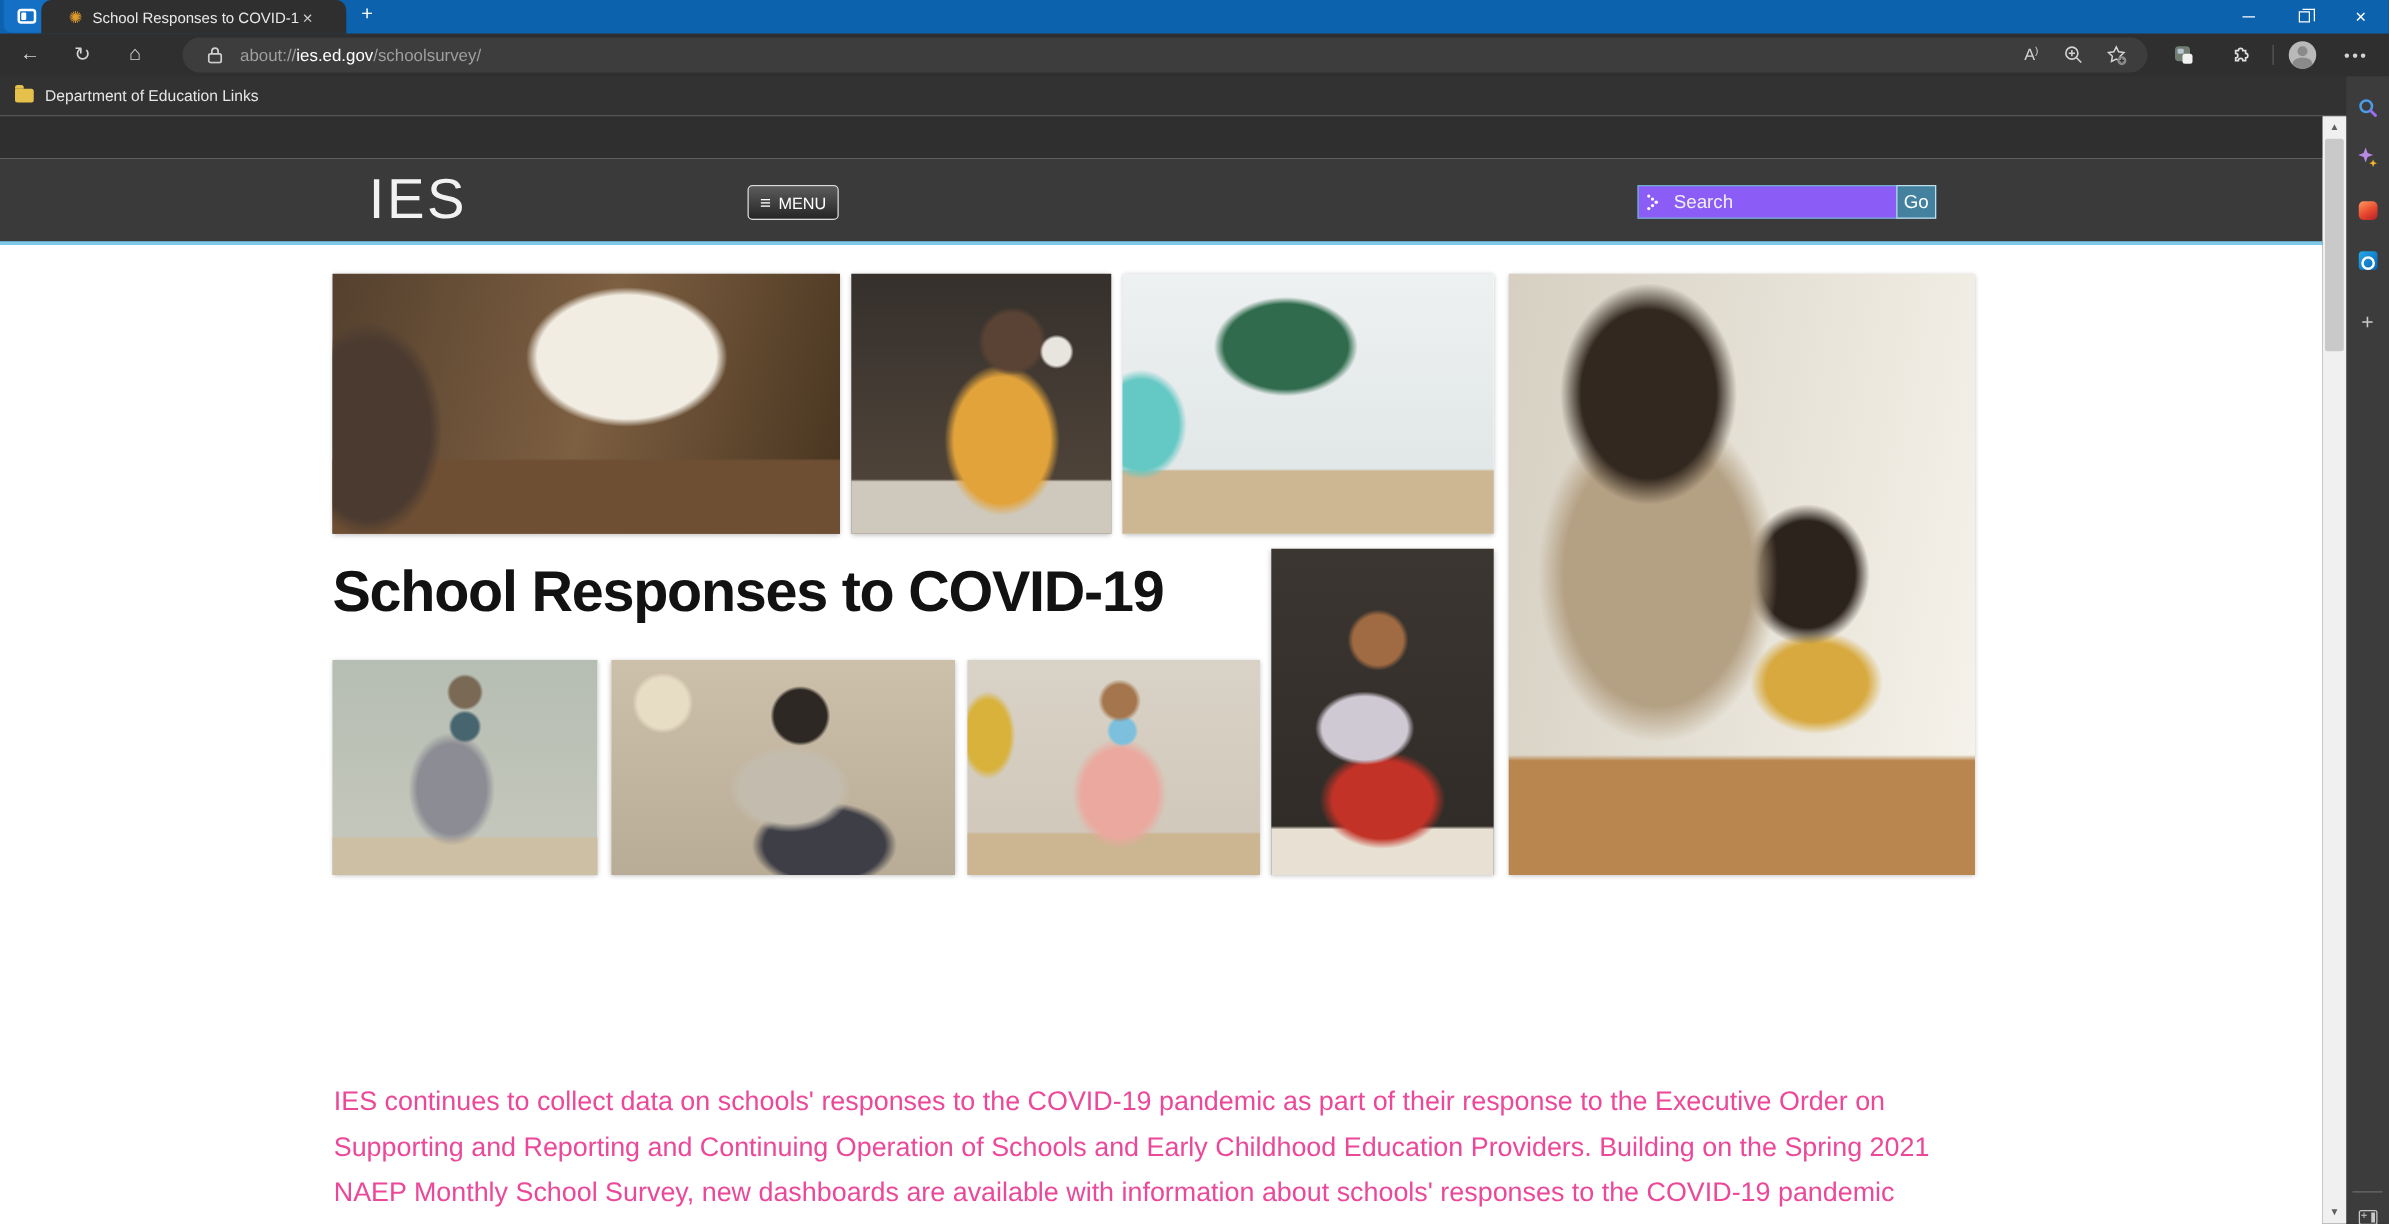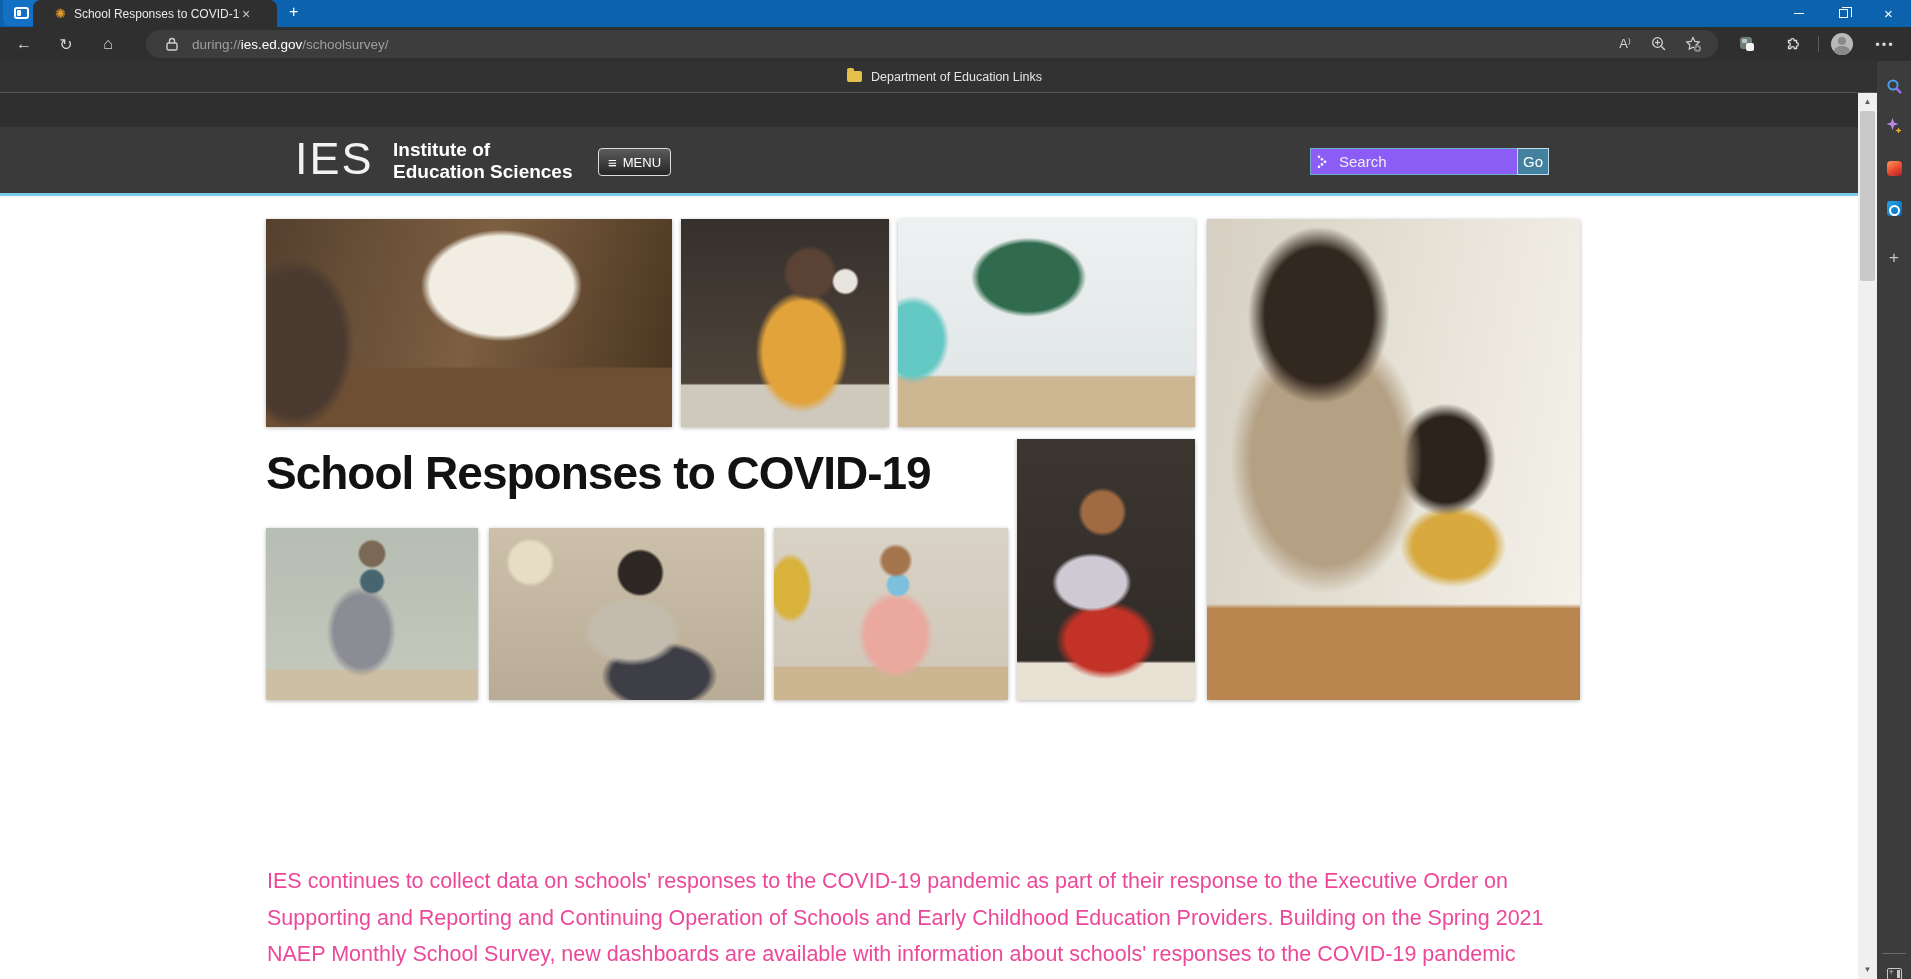--- a/index.html
+++ b/index.html
@@ -31,21 +31,21 @@
   .pill-icon { width:34px; height:28px; display:flex; align-items:center; justify-content:center; color:#d4d4d4; cursor:pointer; }
   #readaloud-icon { font-size:13px; color:#d4d4d4; }
   #readaloud-icon sup { font-size:8px; }
   .tool-icon { position:absolute; top:0; height:34px; width:36px; display:flex; align-items:center; justify-content:center; cursor:pointer; }
   #toolbar-divider { position:absolute; left:1818px; top:9px; width:1px; height:16px; background:#5a5a5a; }
   #avatar { width:22px; height:22px; border-radius:50%; background:#b9b9b9; position:relative; overflow:hidden; }
   #avatar::before { content:""; position:absolute; left:7px; top:4px; width:8px; height:8px; border-radius:50%; background:#8a8a8a; }
   #avatar::after { content:""; position:absolute; left:3px; top:13px; width:16px; height:10px; border-radius:50% 50% 0 0; background:#8a8a8a; }
   #dots-icon { color:#d4d4d4; font-size:13px; letter-spacing:2px; }
 
-  #bookmarksbar { position:absolute; left:0; top:61px; width:1877px; height:31px; background:#323232; display:flex; align-items:center;justify-content:center; }
+  #bookmarksbar { position:absolute; left:0; top:61px; width:1877px; height:31px; background:#323232; display:flex; align-items:center; }
   #bm-folder { display:flex; align-items:center; margin-left:12px; cursor:pointer; }
   .folder-glyph { width:15px; height:11px; background:#e5c14c; border-radius:1px 2px 2px 2px; position:relative; }
   .folder-glyph::before { content:""; position:absolute; left:0; top:-3px; width:7px; height:3px; background:#e5c14c; border-radius:2px 2px 0 0; }
   #bm-label { margin-left:9px; font-size:12.5px; color:#e6e6e6; }
   #chrome-divider { position:absolute; left:0; top:92px; width:1877px; height:1px; background:#555; }
 
   
   #edge-sidebar { position:absolute; left:1877px; top:61px; width:34px; height:918px; background:#3c3c3c; }
   .sb-icon { position:absolute; left:0; width:34px; height:30px; display:flex; align-items:center; justify-content:center; cursor:pointer; }
   .office-glyph { width:15px; height:15px; border-radius:4px; background:linear-gradient(150deg,#ff9a5f 0%,#e8472c 55%,#b0202e 100%); }
@@ -168,21 +168,21 @@
     </div>
   <div class="navbtn" style="left:92px;">
       <span>⌂</span>
     </div>
 
   <div id="addressbar">
     <svg id="lock-icon" width="12" height="14" viewBox="0 0 12 14">
       <rect x="1" y="6" width="10" height="7" rx="1.5" fill="none" stroke="#cfcfcf" stroke-width="1.4"></rect>
       <path d="M3.5 6 V4 a2.5 2.5 0 0 1 5 0 V6" fill="none" stroke="#cfcfcf" stroke-width="1.4"></path>
     </svg>
-    <span id="url-text"><span class="scheme">during://</span><span class="host">ies.ed.gov</span><span class="path">/schoolsurvey/</span></span>
+    <span id="url-text"><span class="scheme">about://</span><span class="host">ies.ed.gov</span><span class="path">/schoolsurvey/</span></span>
     <div class="pill-icon">
         <span id="readaloud-icon">A<sup>)</sup></span>
       </div>
     <div class="pill-icon">
       <svg width="16" height="16" viewBox="0 0 16 16">
           <circle cx="6.5" cy="6.5" r="4.8" fill="none" stroke="#d4d4d4" stroke-width="1.3"></circle>
           <line x1="10.2" y1="10.2" x2="14" y2="14" stroke="#d4d4d4" stroke-width="1.3"></line>
           <line x1="4" y1="6.5" x2="9" y2="6.5" stroke="#d4d4d4" stroke-width="1.2"></line>
           <line x1="6.5" y1="4" x2="6.5" y2="9" stroke="#d4d4d4" stroke-width="1.2"></line>
         </svg>
@@ -256,24 +256,20 @@
 <div id="page-scrollbar">
   <div id="scroll-up">▲</div>
   <div id="scroll-thumb"></div>
   <div id="scroll-down">▼</div>
 </div>
 
 <div id="viewport">
 
   <div id="site-header">
     <div id="ies-logo">IES</div>
-    <div id="org-name">
-      <div>Institute of</div>
-      <div>Education Sciences</div>
-    </div>
     <div id="menu-btn">
       <span class="hamburger">≡</span>
       <span>MENU</span>
     </div>
     <input id="site-search" type="text" placeholder="Search" style="">
     <svg id="search-dots" width="12" height="14" viewBox="0 0 12 14">
       <circle cx="2" cy="1.8" r="1.3" fill="#fff"></circle>
         <circle cx="5" cy="4.2" r="1.3" fill="#fff"></circle>
         <circle cx="8" cy="6.8" r="1.4" fill="#fff"></circle>
         <circle cx="5" cy="9.4" r="1.3" fill="#fff"></circle>

